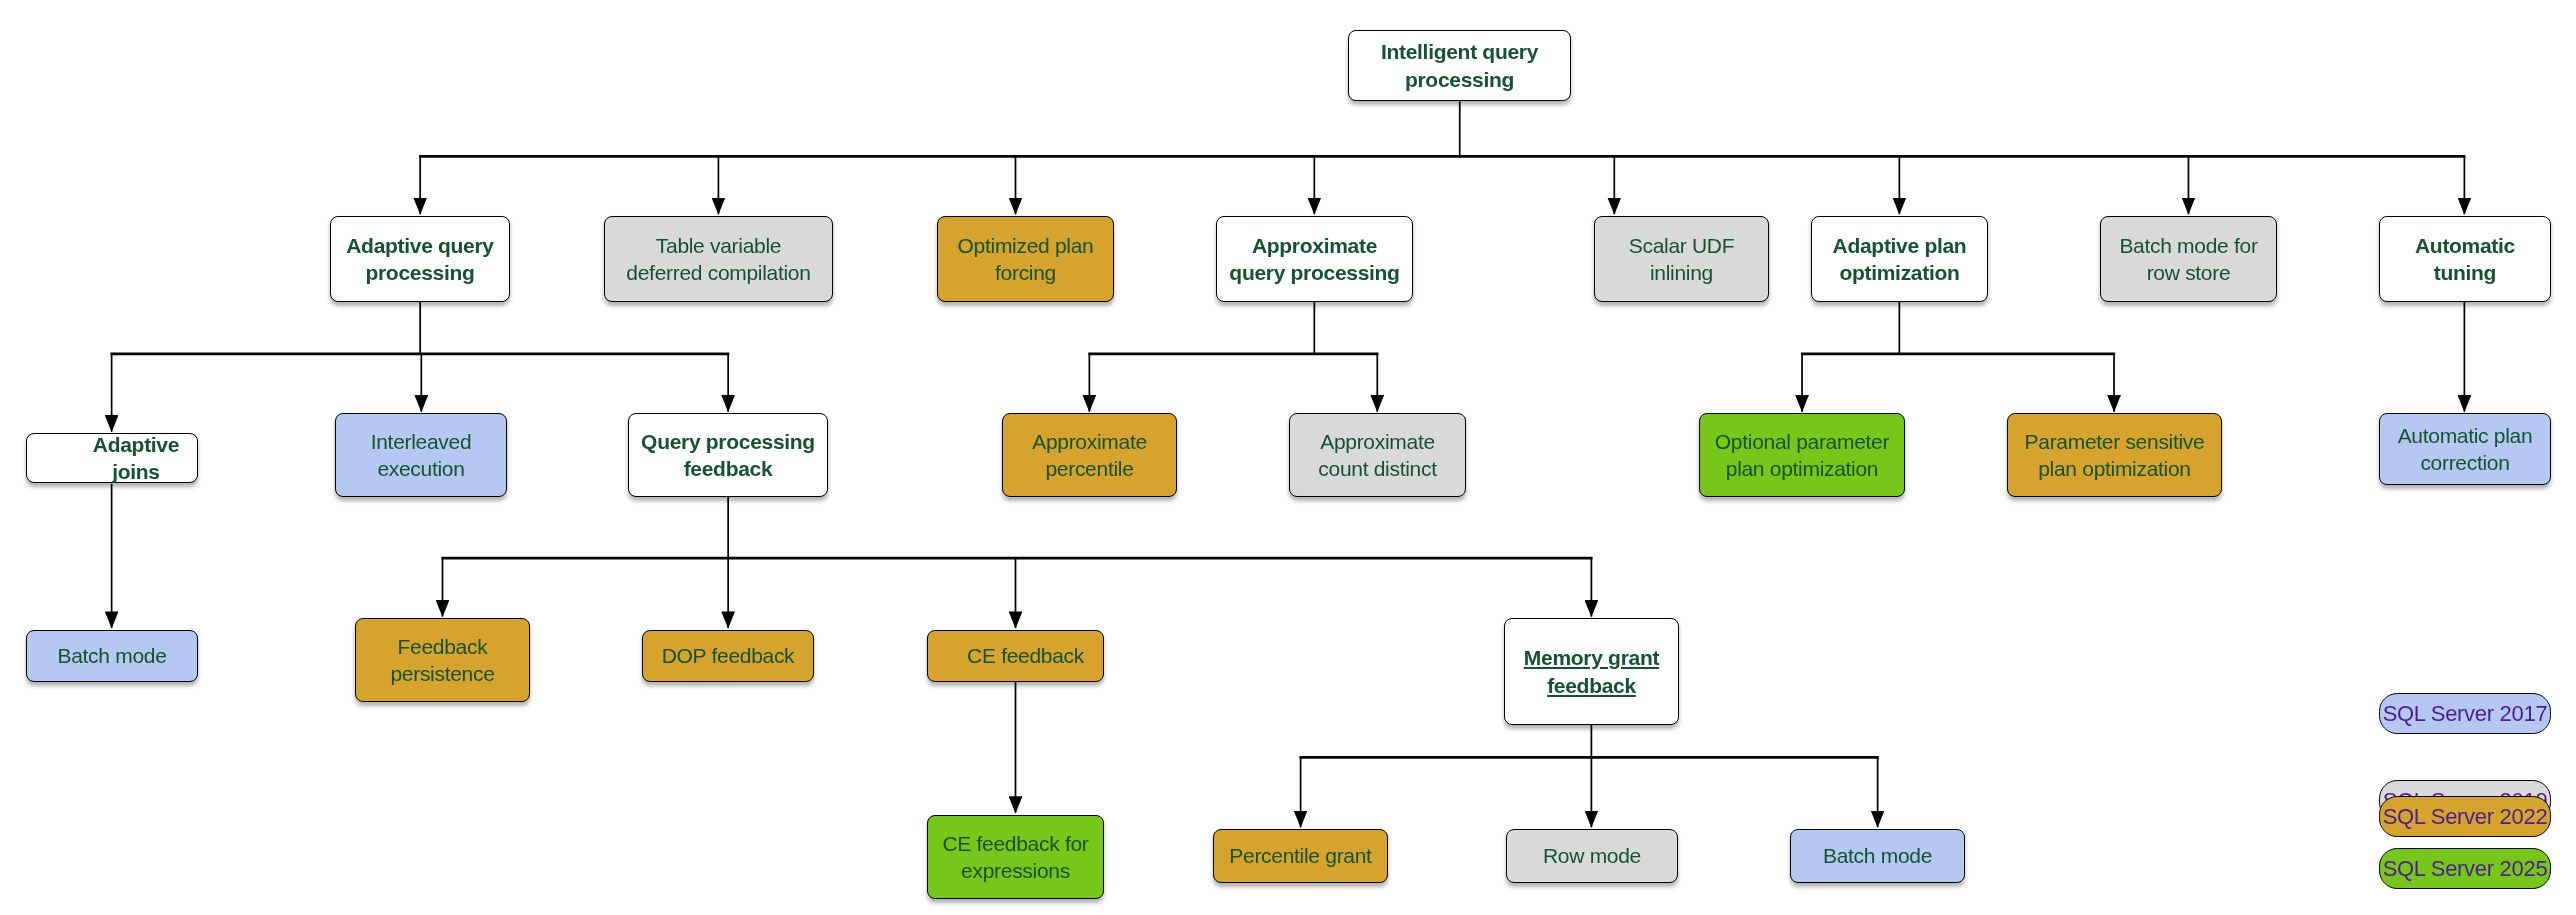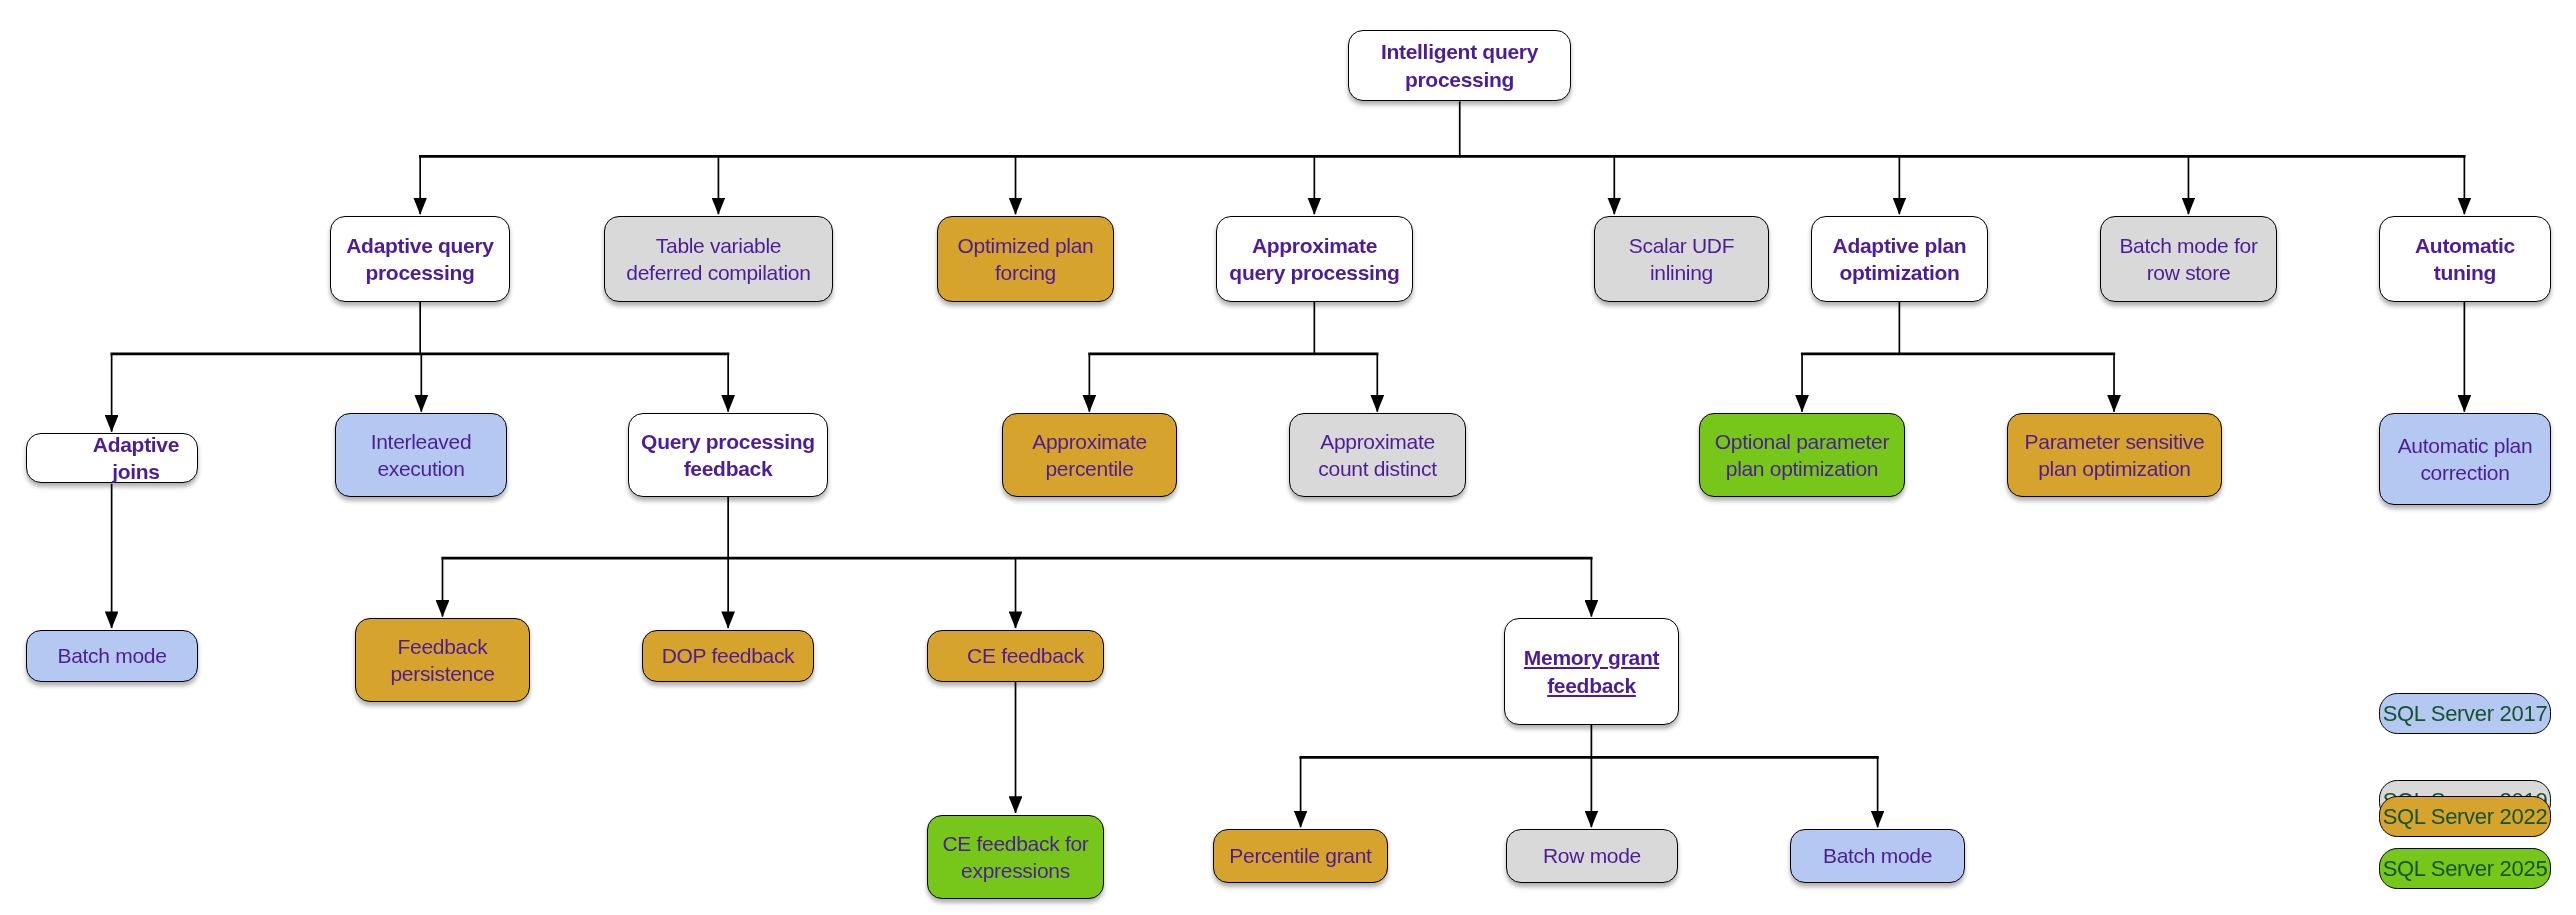--- a/index.html
+++ b/index.html
@@ -22,43 +22,43 @@
   }
   .node {
     position: absolute;
     box-sizing: border-box;
     display: flex;
     align-items: center;
     justify-content: center;
     text-align: center;
     white-space: pre-line;
     border: 1.7px solid #000000;
-    border-radius: 15px;
+    border-radius: 8px;
     font-size: 21px;
     line-height: 1.3;
     letter-spacing: -0.3px;
-    color: #4c1d95;
+    color: #14532d;
     box-shadow: 0 3.4px 4.6px rgba(0,0,0,0.30);
   }
   .node.bold {
     font-weight: bold;
   }
   .legend-item {
     position: absolute;
     box-sizing: border-box;
     display: flex;
     align-items: center;
     justify-content: center;
     text-align: center;
     white-space: nowrap;
     border: 1.7px solid #000000;
     border-radius: 18.3px;
     font-size: 22px;
     letter-spacing: -0.3px;
-    color: #14532d;
+    color: #4c1d95;
   }
 </style>
 </head>
 <body>
 
 <div class="stage">
   <svg id="wires" width="2576" height="916" viewBox="0 0 4500 1600">
     <defs>
       <marker id="arrowhead" markerUnits="userSpaceOnUse" markerWidth="30" markerHeight="24" refX="29" refY="12" orient="auto">
         <path d="M0,0 L30,12 L0,24 Z" fill="#000000"></path>
@@ -127,21 +127,21 @@
       <div class="node bold" style="left: 628px; top: 413px; width: 200px; height: 84px; background: rgb(255, 255, 255);">Query processing
 feedback</div>
       <div class="node" style="left: 1002px; top: 413px; width: 175px; height: 84px; background: rgb(214, 163, 45);">Approximate
 percentile</div>
       <div class="node" style="left: 1289px; top: 413px; width: 177px; height: 84px; background: rgb(217, 217, 217);">Approximate
 count distinct</div>
       <div class="node" style="left: 1699px; top: 413px; width: 206px; height: 84px; background: rgb(119, 199, 27);">Optional parameter
 plan optimization</div>
       <div class="node" style="left: 2007px; top: 413px; width: 215px; height: 84px; background: rgb(214, 163, 45);">Parameter sensitive
 plan optimization</div>
-      <div class="node" style="left: 2379px; top: 413px; width: 172px; height: 92px; background: rgb(181, 200, 242);">Automatic plan
+      <div class="node" style="left: 2379px; top: 413px; width: 172px; height: 72px; background: rgb(181, 200, 242);">Automatic plan
 correction</div>
       <div class="node" style="left: 26px; top: 630px; width: 172px; height: 52px; background: rgb(181, 200, 242);">Batch mode</div>
       <div class="node" style="left: 355px; top: 618px; width: 175px; height: 84px; background: rgb(214, 163, 45);">Feedback
 persistence</div>
       <div class="node" style="left: 642px; top: 630px; width: 172px; height: 52px; background: rgb(214, 163, 45);">DOP feedback</div>
       <div class="node" style="left: 927px; top: 630px; width: 177px; height: 52px; background: rgb(214, 163, 45); padding-left: 20px;">CE feedback</div>
       <div class="node bold" style="left: 1504px; top: 618px; width: 175px; height: 107px; background: rgb(255, 255, 255); text-decoration: underline;">Memory grant
 feedback</div>
       <div class="node" style="left: 927px; top: 815px; width: 177px; height: 84px; background: rgb(119, 199, 27);">CE feedback for
 expressions</div>

